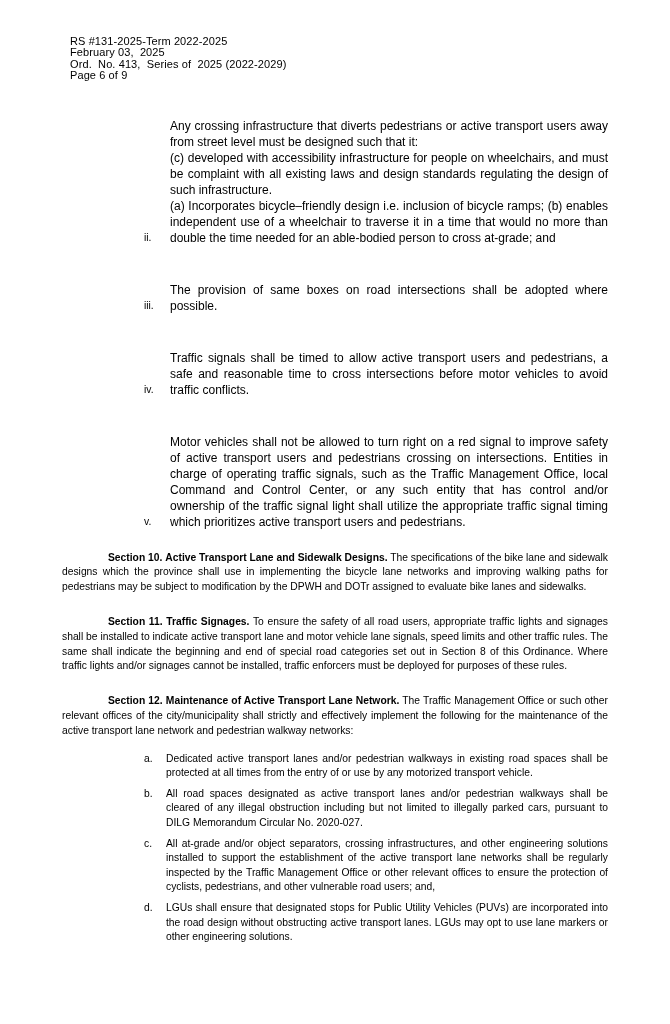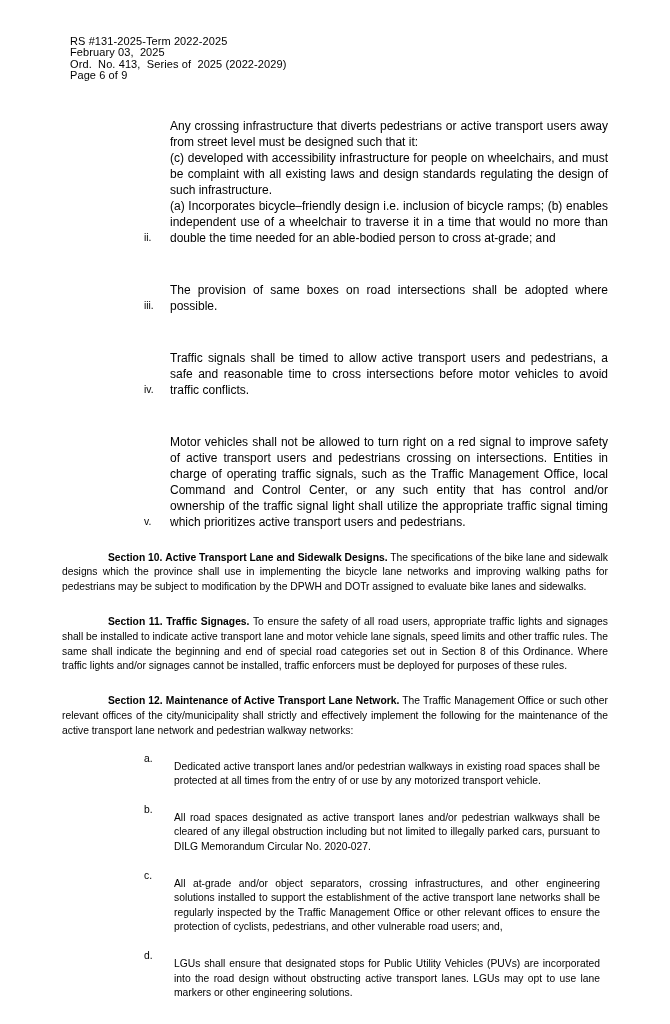--- a/index.html
+++ b/index.html
@@ -95,21 +95,21 @@
     line-height: 14.6px;
     padding-left: 6px;
     box-sizing: border-box;
   }
   .ab-body {
     flex: 1 1 auto;
     font-size: 10.3px;
     line-height: 14.6px;
     text-align: justify;
   }
-  .ab-body p { margin: 8px; }
+  .ab-body p { margin: 0; }
 </style>
 </head>
 <body>
 
 <div class="page">
 
   <div class="header-block">
     <div>RS #131-2025-Term 2022-2025</div>
     <div>February 03,  2025</div>
     <div>Ord.  No. 413,  Series of  2025 (2022-2029)</div>

